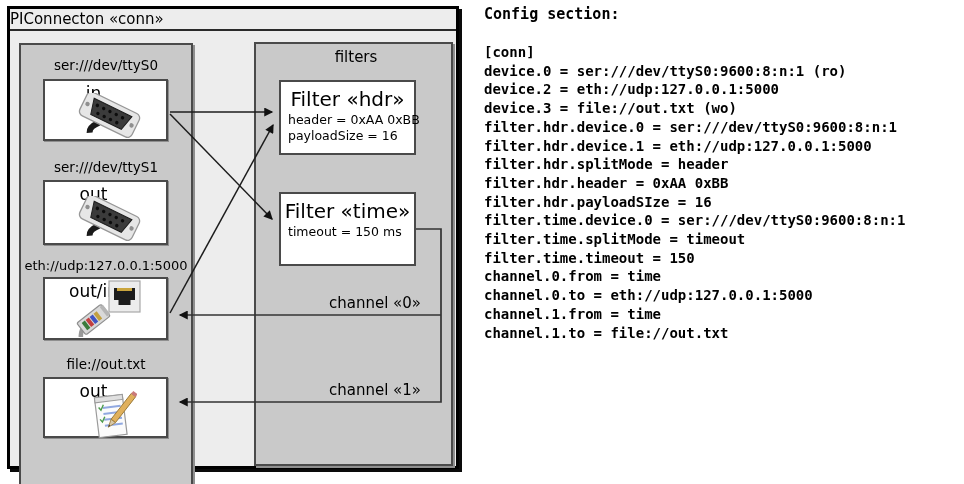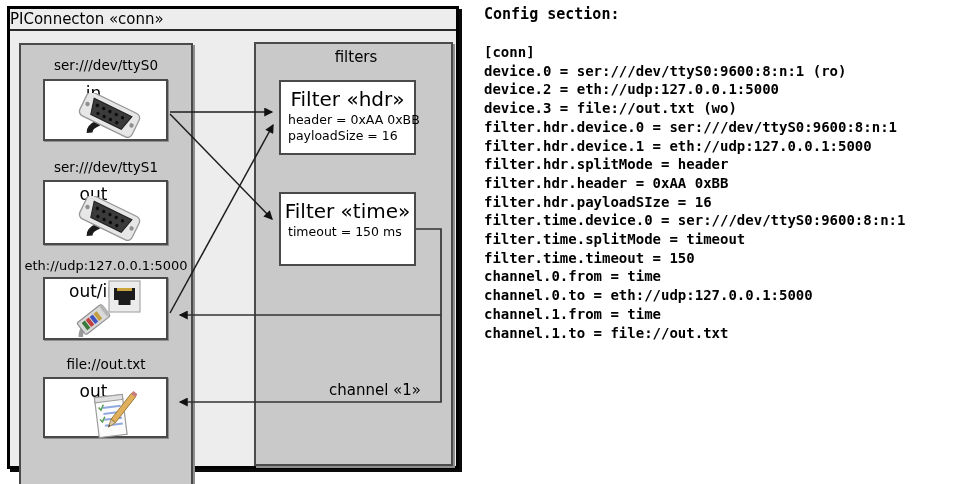--- a/index.html
+++ b/index.html
@@ -187,20 +187,21 @@
         <div class="filter-title">Filter «hdr»</div>
         <div class="filter-prop">header = 0xAA 0xBB</div>
         <div class="filter-prop">payloadSize = 16</div>
       </div>
 
       <div class="filter-box time">
         <div class="filter-title">Filter «time»</div>
         <div class="filter-prop">timeout = 150 ms</div>
       </div>
 
+      <div class="channel-label c0">channel «0»</div>
       <div class="channel-label c1">channel «1»</div>
     </div>
   </div>
 
   <svg class="overlay" width="964" height="484" viewBox="0 0 964 484">
     <defs>
       <marker id="arr" viewBox="0 0 10 10" refX="8.6" refY="5" markerWidth="12" markerHeight="9" markerUnits="userSpaceOnUse" orient="auto">
         <path d="M0,0 L10,5 L0,10 z" fill="#111"></path>
       </marker>
     </defs>

